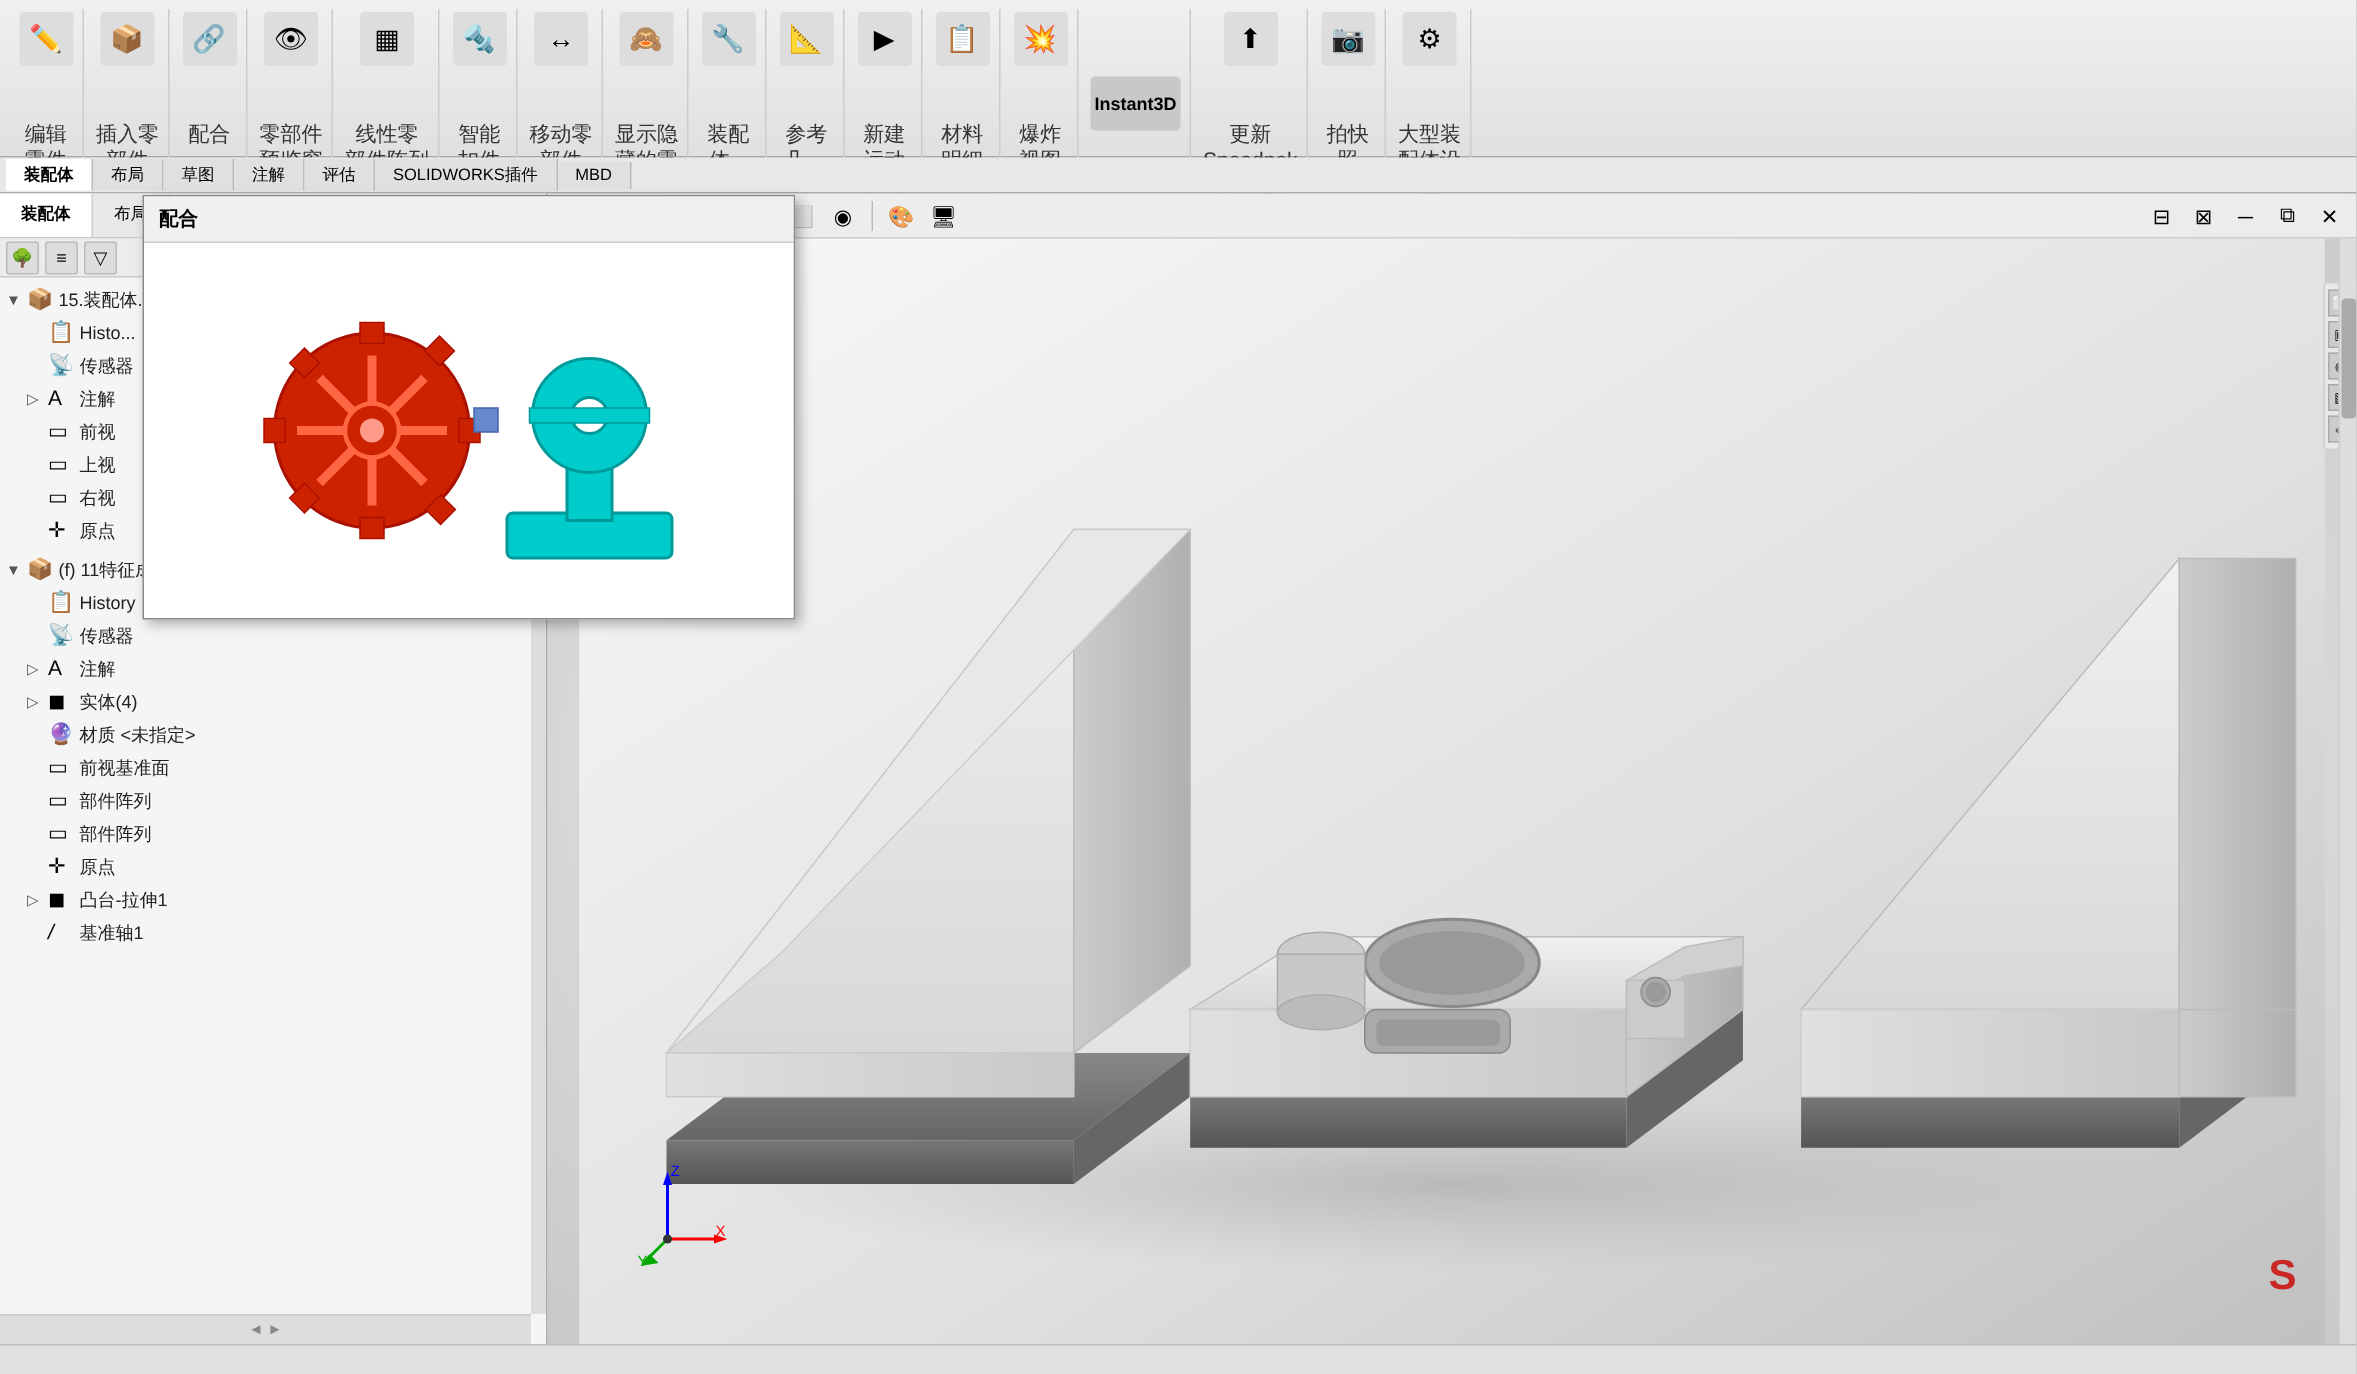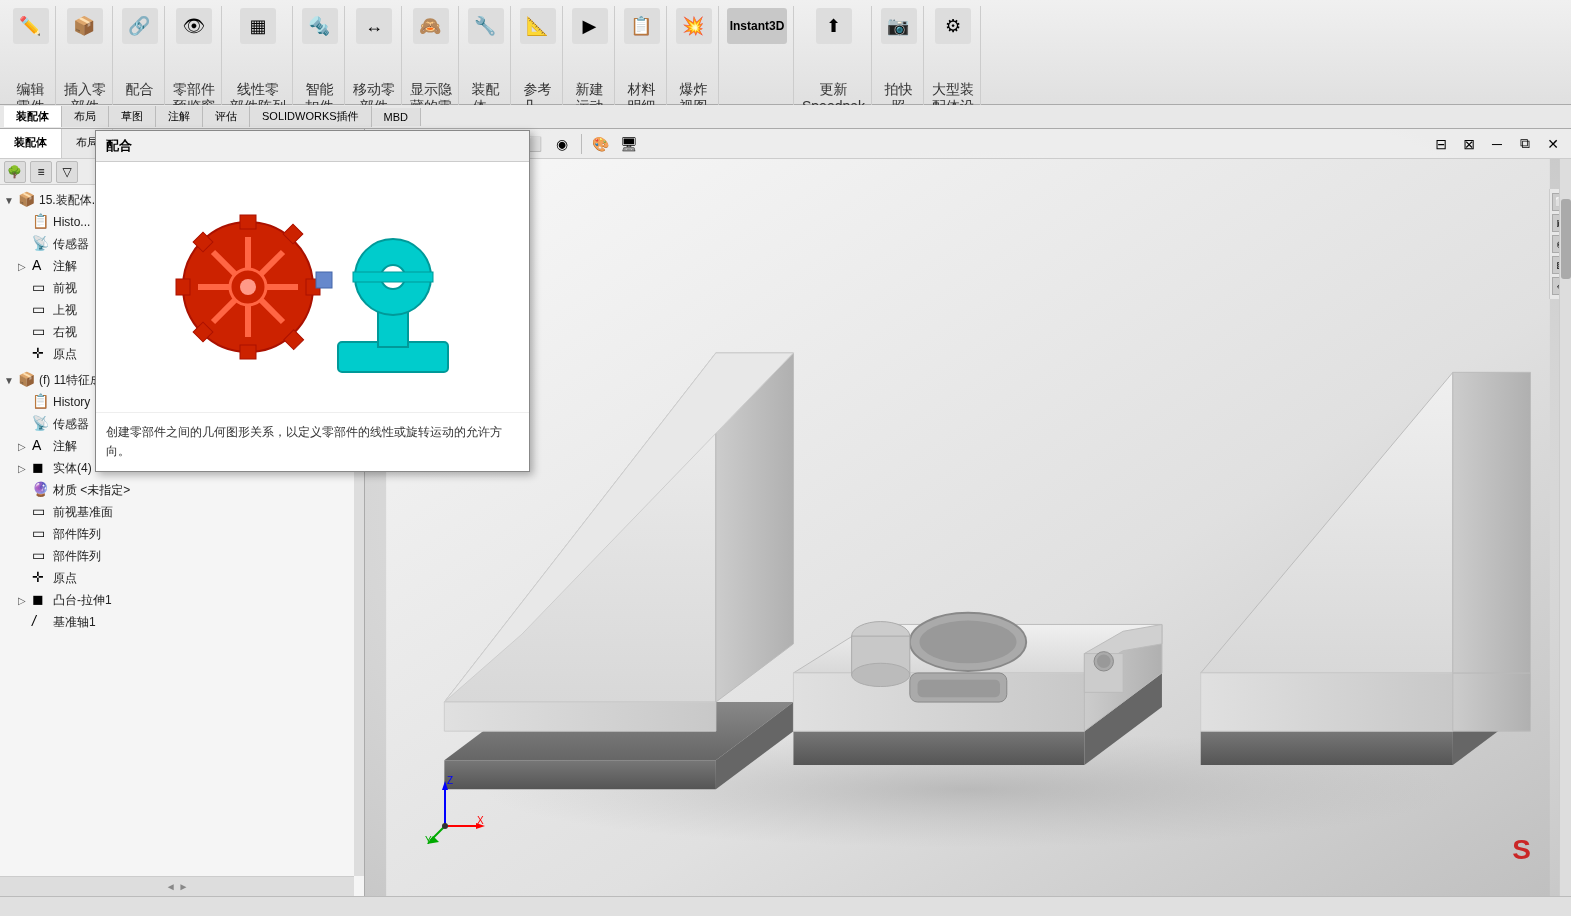--- a/index.html
+++ b/index.html
@@ -239,21 +239,21 @@
       <div class="toolbar-label">新建<br>运动<br>算例</div>
     </div>
     <div class="toolbar-group">
       <div class="toolbar-icon">📋</div>
       <div class="toolbar-label">材料<br>明细<br>表</div>
     </div>
     <div class="toolbar-group">
       <div class="toolbar-icon">💥</div>
       <div class="toolbar-label">爆炸<br>视图</div>
     </div>
-    <div class="toolbar-group" style="min-width:70px;">
+    <div class="toolbar-group" style="min-width:70px;justify-content:center;">
       <div class="toolbar-icon" style="width:60px; background:#c8c8c8; font-size:12px; font-weight:bold;">Instant3D</div>
     </div>
     <div class="toolbar-group" style="min-width:55px;">
       <div class="toolbar-icon">⬆</div>
       <div class="toolbar-label">更新<br>Speedpak<br>子装配体</div>
     </div>
     <div class="toolbar-group">
       <div class="toolbar-icon">📷</div>
       <div class="toolbar-label">拍快<br>照</div>
     </div>
@@ -444,21 +444,20 @@
         <rect x="-15" y="0" width="30" height="60" fill="#00cccc" stroke="#009999" stroke-width="2"></rect>
 
         <circle cx="0" cy="-10" r="38" fill="#00cccc" stroke="#009999" stroke-width="2"></circle>
 
         <circle cx="0" cy="-10" r="12" fill="white" stroke="#009999" stroke-width="2"></circle>
 
         <rect x="-40" y="-15" width="80" height="10" fill="#00cccc" stroke="#009999" stroke-width="1"></rect>
       </g>
     </svg>
   </div>
-  <div id="mate-popup-desc">创建零部件之间的几何图形关系，以定义零部件的线性或旋转运动的允许方向。</div>
 </div>
 
 <div id="viewport">
 
   <div id="viewport-toolbar">
     <div class="vt-btn">🔍</div>
     <div class="vt-btn">🔎</div>
     <div class="vt-btn">✋</div>
     <div class="vt-btn">↻</div>
     <div class="vt-btn">⊞</div>

